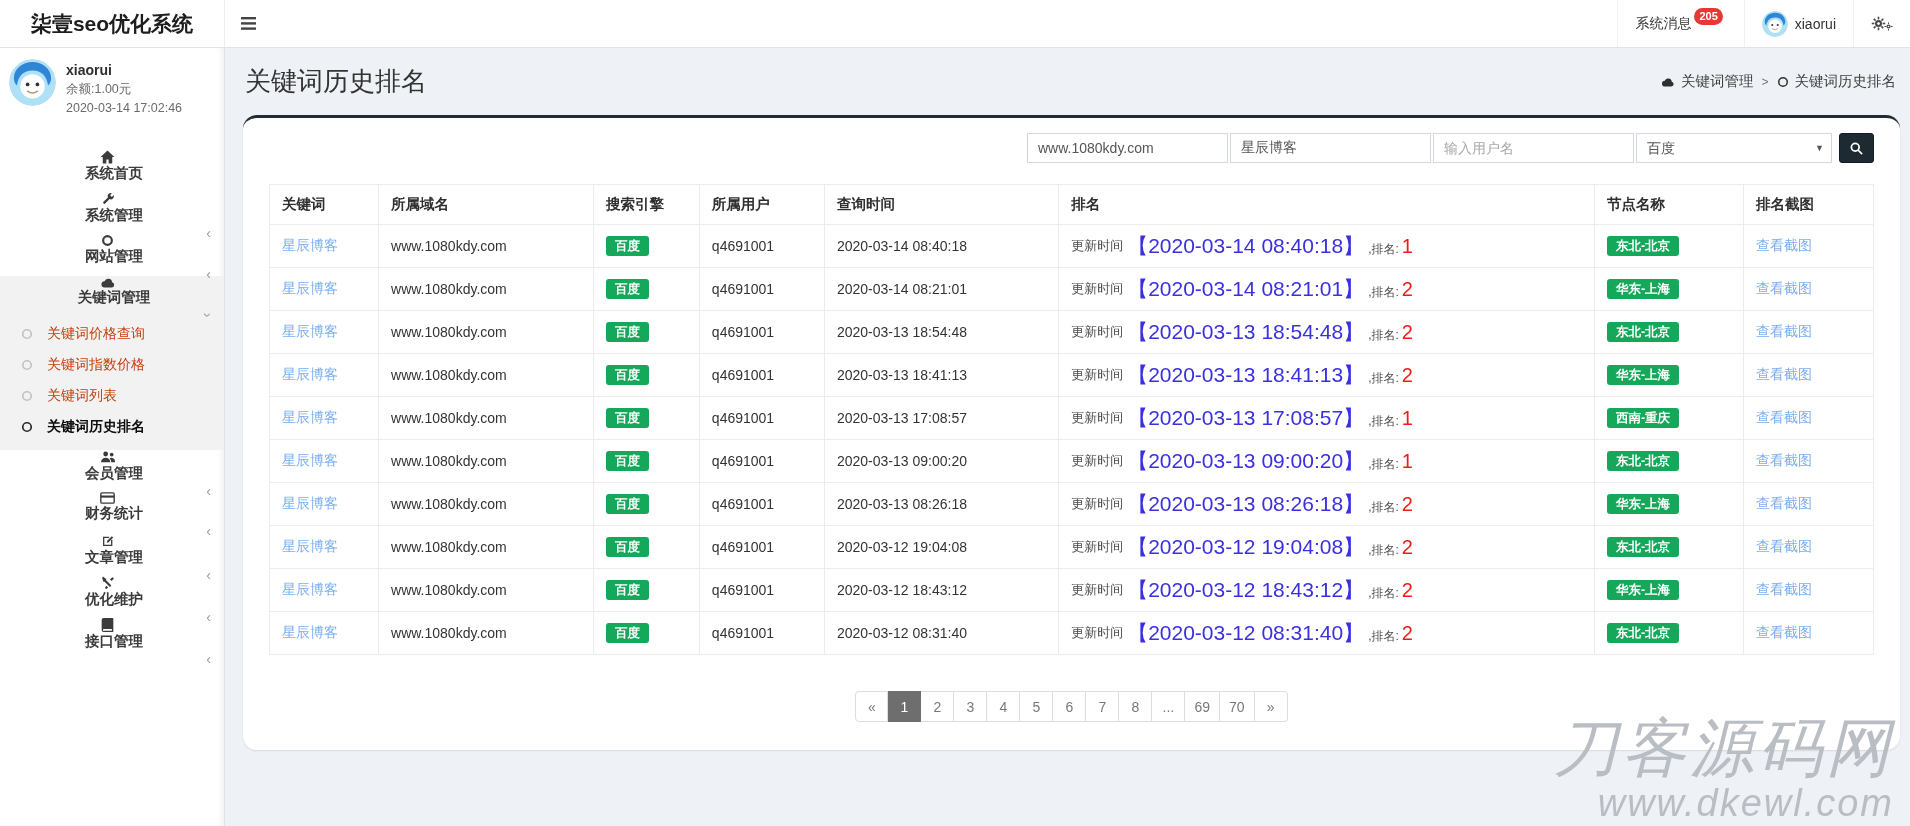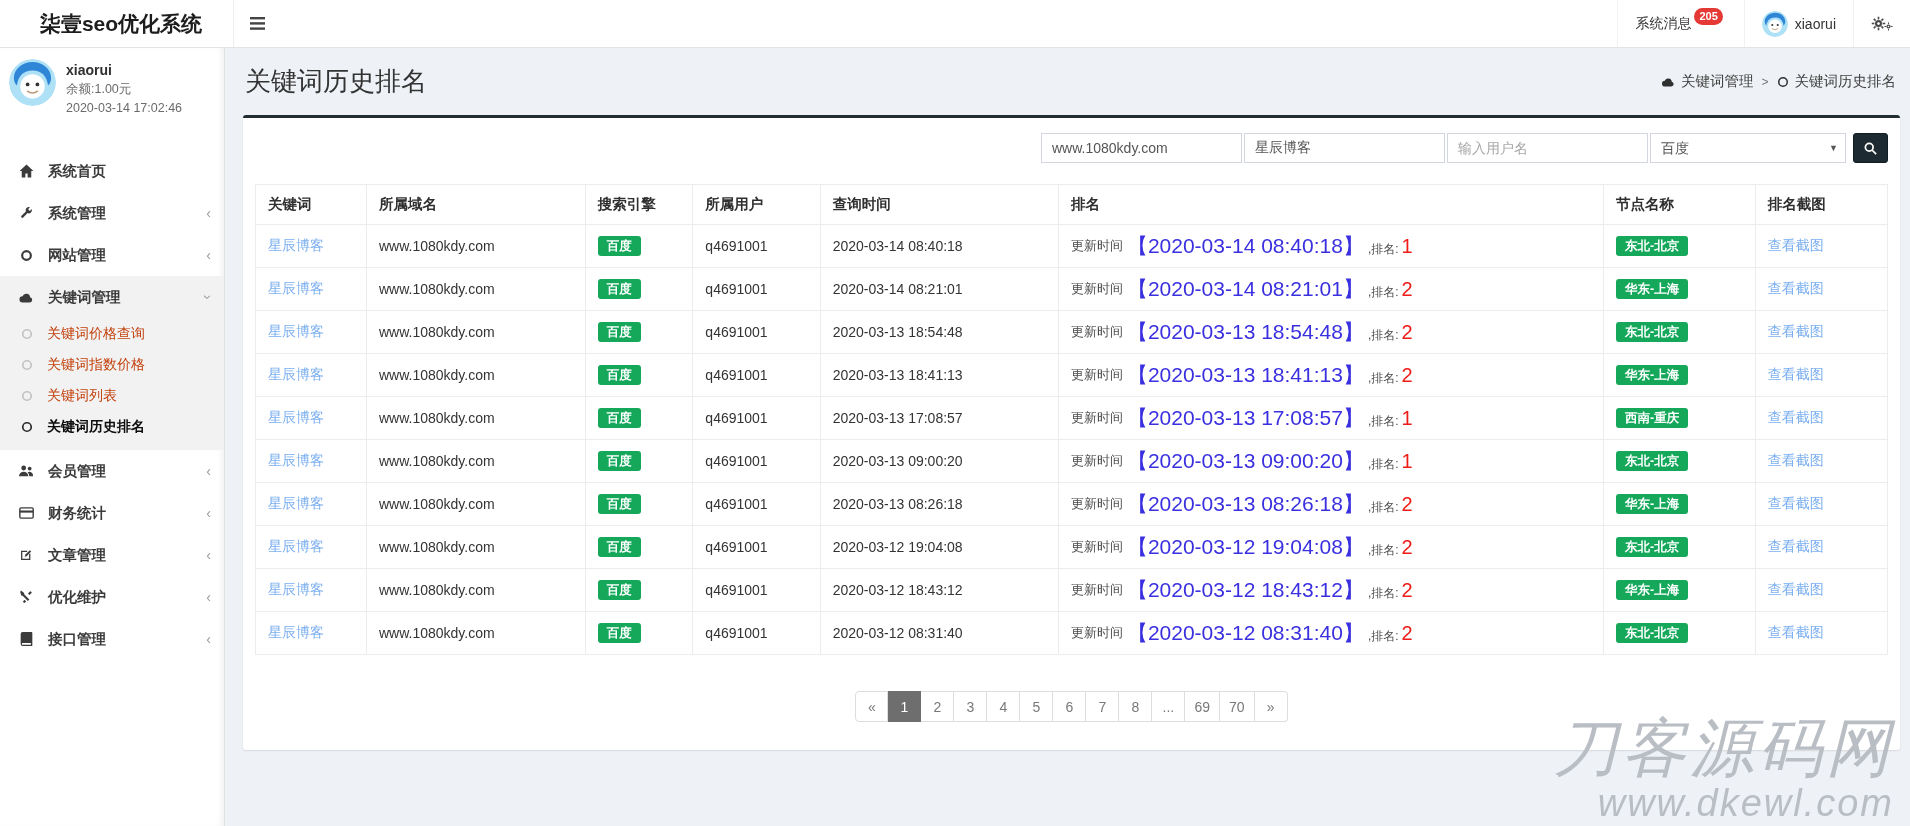--- a/index.html
+++ b/index.html
@@ -7,62 +7,62 @@
     --rank-red:#ee1c17; --date-blue:#3a30df; --message-badge:#e53935;
     --page-bg:#eef1f5; --watermark-grey:#b9bdc4;
   }
   *{box-sizing:border-box; margin:0; padding:0;}
   html,body{width:1910px;height:826px;overflow:hidden;}
   body{font-family:"Liberation Sans","DejaVu Sans",sans-serif;background:var(--page-bg);color:#333;}
   svg{display:block;}
   .ic{fill:currentColor;}
 
   
-  .topbar{height:48px;background:#fff;display:flex;align-items:stretch;border-bottom:1px solid #e3e3e3;position:relative;z-index:3;padding-left:9px;}
+  .topbar{height:48px;background:#fff;display:flex;align-items:stretch;border-bottom:1px solid #e3e3e3;position:relative;z-index:3;}
   .logo{width:225px;display:flex;align-items:center;justify-content:center;font-size:21px;font-weight:700;color:#1d1d1d;border-right:1px solid #ededed;cursor:pointer;}
   .hamburger{width:46px;display:flex;align-items:center;justify-content:center;cursor:pointer;color:#444;}
   .topbar-right{margin-left:auto;display:flex;align-items:stretch;}
   .top-item{display:flex;align-items:center;gap:7px;padding:0 17px;border-left:1px solid #f1f1f1;font-size:14px;color:#333;cursor:pointer;white-space:nowrap;}
   .top-item .t-ic{color:#4a4a4a;}
   .msg-badge{background:var(--message-badge);color:#fff;border-radius:10px;font-size:11px;line-height:1;padding:3px 5px;position:relative;top:-7px;left:-4px;font-weight:700;}
   .avatar-sm{width:26px;height:26px;border-radius:50%;overflow:hidden;flex:0 0 auto;}
 
   
   .layout{display:flex;height:778px;}
   .sidebar{width:225px;background:#fff;border-right:1px solid #e2e2e2;box-shadow:inset -6px 0 8px -6px rgba(0,0,0,.10);flex:0 0 auto;}
   .main{flex:1;position:relative;padding:10px 10px 0 18px;overflow:hidden;}
 
   
   .user-block{display:flex;gap:10px;padding:11px 8px 6px 9px;align-items:flex-start;}
   .user-avatar{width:47px;height:47px;border-radius:50%;overflow:hidden;flex:0 0 auto;}
   .user-meta{font-size:12.5px;color:#6b6b6b;padding-top:3px;white-space:nowrap;}
   .user-name{font-size:14px;font-weight:700;color:#2f2f2f;margin-bottom:4px;}
   .user-meta div{margin-bottom:3px;}
   .nav{margin-top:26px;}
-  .nav-item{height:42px;display:flex;align-items:center;padding:0 13px 0 17px;font-size:14.5px;color:#3b3b3b;font-weight:600;cursor:pointer;}
+  .nav-item{height:42px;display:flex;align-items:center;padding:0 13px 0 17px;font-size:14.5px;color:#3b3b3b;font-weight:600;cursor:pointer;flex-direction:column;}
   .nav-item .nicon{width:18px;margin-right:13px;display:flex;justify-content:center;color:#3b3b3b;}
   .nav-item .chev{margin-left:auto;color:#9a9a9a;font-size:14px;font-weight:400;}
   .chev-down{display:inline-block;transform:rotate(90deg);}
   .nav-group.active{background:#f2f2f3;}
   .nav-sub{padding-bottom:8px;}
   .nav-sub-item{height:31px;display:flex;align-items:center;padding-left:21px;font-size:14px;color:#c2410c;cursor:pointer;}
   .nav-sub-item .nicon{width:15px;margin-right:11px;display:flex;color:#c2c2c2;}
   .nav-sub-item.active{color:#0d0d0d;font-weight:700;}
   .nav-sub-item.active .nicon{color:#2a2a2a;}
 
   
   .page-head{display:flex;align-items:center;justify-content:space-between;padding:6px 4px 16px 2px;}
   .page-title{font-size:26px;font-weight:400;color:#333;}
   .breadcrumb{display:flex;align-items:center;gap:6px;font-size:14.5px;color:#3f3f3f;}
   .breadcrumb .b-ic{color:#2f2f2f;display:flex;}
   .crumb{cursor:pointer;}
   .crumb-sep{color:#777;font-size:12px;padding:0 2px;}
 
   
-  .panel{background:#fff;border-top:3px solid var(--accent-dark);border-radius:3px;box-shadow:0 1px 2px rgba(0,0,0,.10);padding:15px 12px 28px;}
+  .panel{background:#fff;border-top:3px solid var(--accent-dark);border-radius:14px;box-shadow:0 1px 2px rgba(0,0,0,.10);padding:15px 26px 28px;}
   .filter-row{display:flex;justify-content:flex-end;align-items:center;margin-bottom:21px;}
   .f-input{width:201px;height:30px;border:1px solid #d2d6de;padding:0 10px;font-size:14px;color:#555;margin-left:2px;outline:none;background:#fff;}
   .f-input::placeholder{color:#a6a6a6;}
   .select-wrap{position:relative;margin-left:2px;}
   .f-select{width:196px;height:30px;border:1px solid #d2d6de;padding:0 10px;font-size:14px;color:#555;appearance:none;-webkit-appearance:none;background:#fff;border-radius:0;outline:none;}
   .select-arrow{position:absolute;right:8px;top:10px;font-size:9px;color:#555;pointer-events:none;}
   .search-btn{width:35px;height:30px;margin-left:7px;background:#1d2a31;border:1px solid #121c21;border-radius:3px;display:flex;align-items:center;justify-content:center;cursor:pointer;}
 
   
   table{width:100%;border-collapse:collapse;table-layout:fixed;}

